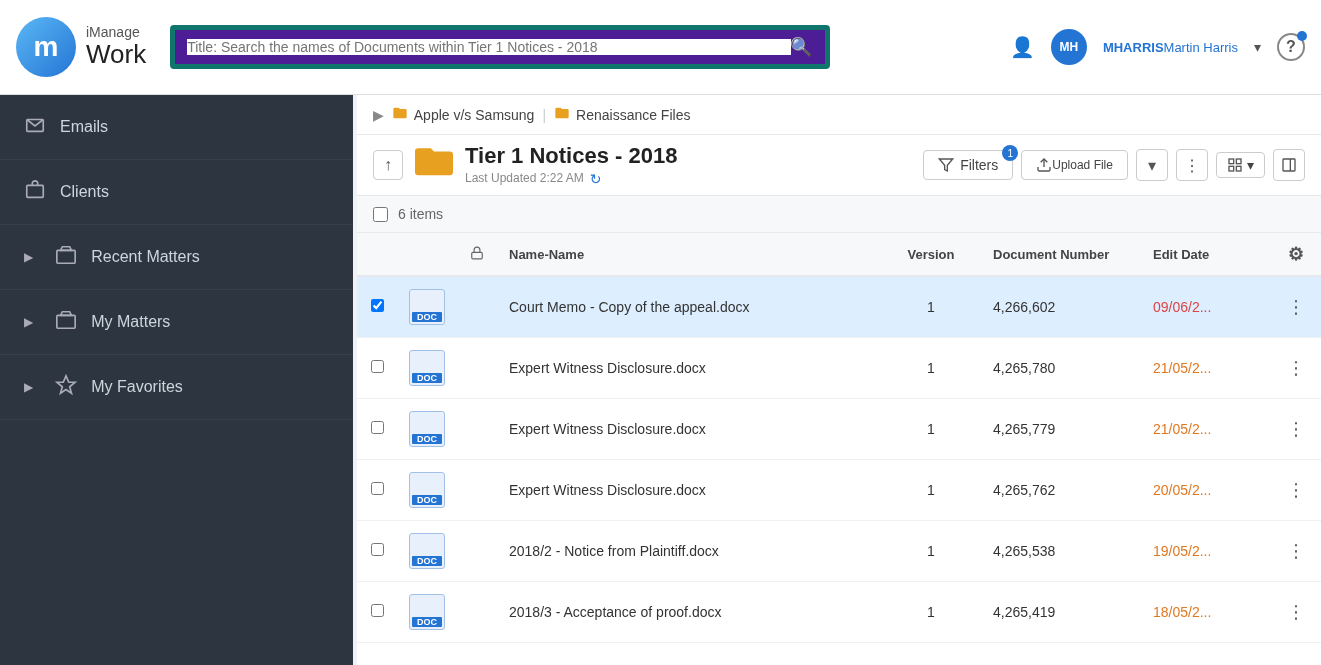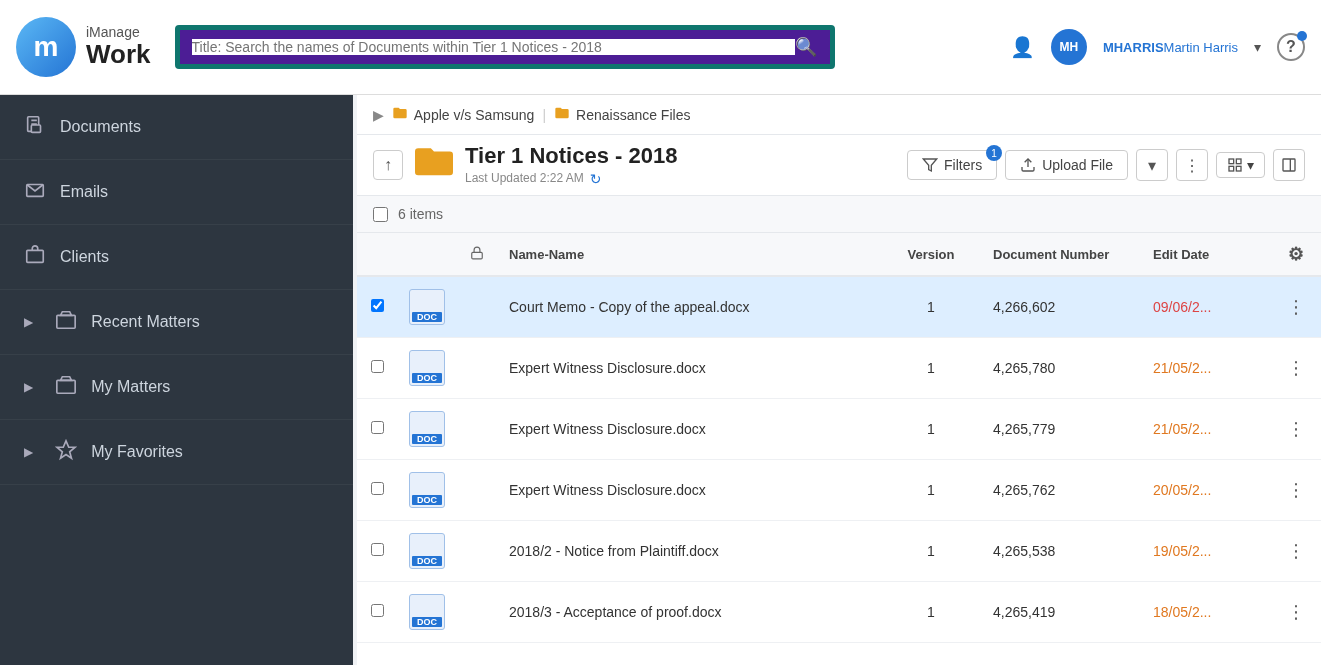--- a/index.html
+++ b/index.html
@@ -13,21 +13,21 @@
     }
     .logo-area { display: flex; align-items: center; margin-right: 24px; }
     .logo-circle {
       width: 60px; height: 60px; border-radius: 50%;
       background: linear-gradient(135deg, #5bb8f5, #2474d4);
       display: flex; align-items: center; justify-content: center;
       font-size: 28px; color: #fff; font-weight: bold; margin-right: 10px;
     }
     .logo-text { display: flex; flex-direction: column; line-height: 1.1; }
     .logo-text .imanage { font-size: 14px; color: #555; font-weight: 400; }
-    .logo-text .work { font-size: 26px; color: #222; font-weight: 700; }
+    .logo-text .work { font-size: 26px; color: #222; font-weight: 400; }
 
     .search-bar {
       flex: 1; max-width: 660px; display: flex; align-items: center;
       border: 5px solid #0f766e; border-radius: 4px; padding: 0 12px;
       height: 44px; background: #4c1d95;
     }
     .search-bar input {
       flex: 1; border: none; outline: none; font-size: 14px; color: #666;
     }
     .search-icon { color: #888; font-size: 18px; cursor: pointer; }
@@ -105,23 +105,23 @@
       display: flex; align-items: center; gap: 6px; padding: 6px 14px;
       border: 1px solid #ccc; border-radius: 4px; cursor: pointer;
       font-size: 14px; color: #444; background: #fff; position: relative;
     }
     .filter-badge {
       position: absolute; top: -6px; right: -6px; width: 16px; height: 16px;
       background: #2474d4; border-radius: 50%; color: #fff;
       font-size: 10px; display: flex; align-items: center; justify-content: center;
     }
     .upload-btn {
-      display: flex; align-items: center; gap: 6px; padding: 6px 14px;
+      display: flex; align-items: center; padding: 6px 14px;
       border: 1px solid #ccc; border-radius: 4px; cursor: pointer;
-      font-size: 14px; color: #444; background: #fff;
+      font-size: 12px; color: #444; background: #fff;
     }
     .icon-btn {
       width: 32px; height: 32px; border: 1px solid #ccc; border-radius: 4px;
       display: flex; align-items: center; justify-content: center;
       cursor: pointer; color: #555; background: #fff; font-size: 16px;
     }
     .view-toggle {
       display: flex; align-items: center; padding: 4px 10px;
       border: 1px solid #ccc; border-radius: 4px; cursor: pointer;
       font-size: 14px; color: #444; background: #fff; gap: 4px;
@@ -222,30 +222,20 @@
     <div class="help-icon">
       <span>?</span>
       <span class="help-badge"></span>
     </div>
   </div>
 </div>
 
 <div class="main-layout">
 
   <div class="sidebar">
-    <div class="sidebar-item">
-      <span class="item-icon">
-        <svg width="22" height="22" viewBox="0 0 24 24" fill="none" stroke="#aab" stroke-width="1.8">
-          <rect x="4" y="3" width="12" height="16" rx="1"></rect>
-            <path d="M8 7h6M8 11h6M8 15h3"></path>
-            <rect x="8" y="12" width="10" height="8" rx="1" fill="#2d3640" stroke="#aab"></rect>
-        </svg>
-      </span>
-      <span class="item-label">Documents</span>
-    </div>
     <div class="sidebar-item">
       <span class="item-icon">
         <svg width="22" height="22" viewBox="0 0 24 24" fill="none" stroke="#aab" stroke-width="1.8">
           <rect x="3" y="6" width="18" height="13" rx="1"></rect>
             <path d="M3 6l9 7 9-7"></path>
         </svg>
       </span>
       <span class="item-label">Emails</span>
     </div>
     <div class="sidebar-item">

